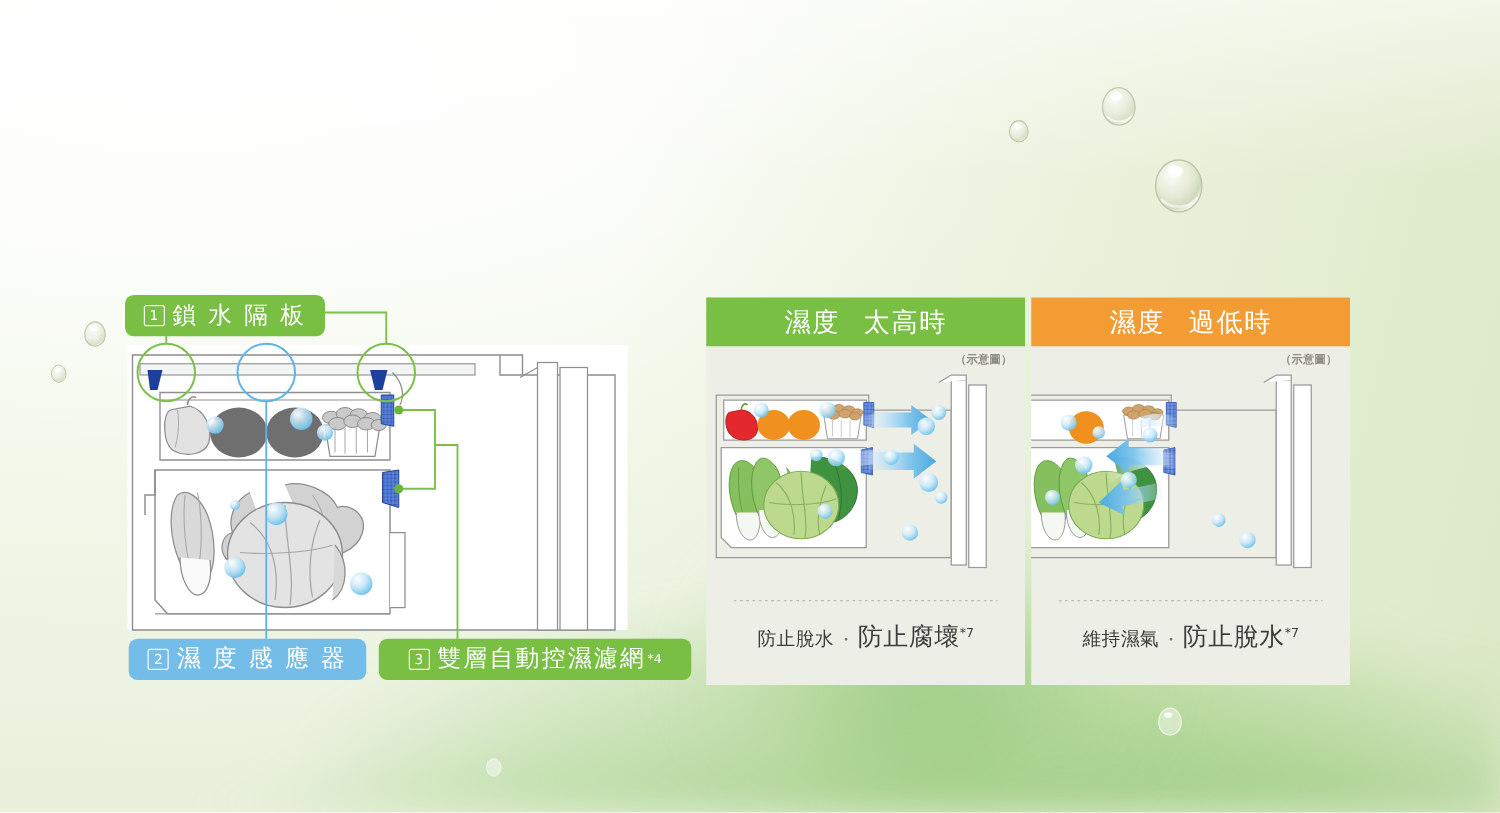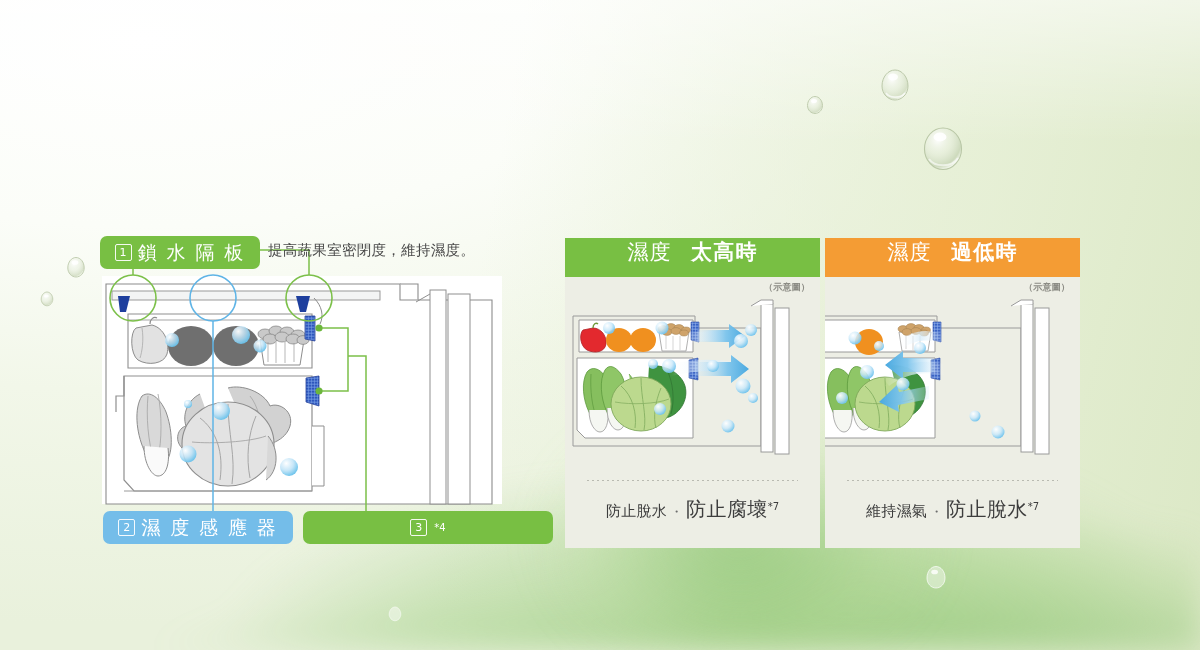--- a/index.html
+++ b/index.html
@@ -71,27 +71,27 @@
     position:absolute;left:168px;top:5px;
     font-size:14.5px;color:#4a4a4a;letter-spacing:.02em;white-space:nowrap;
     font-family:"DejaVu Sans","Liberation Sans",sans-serif;
   }
 
   
   .cards{position:absolute;left:565px;top:238px;width:525px;height:310px;display:flex;}
   .card{width:255px;height:310px;background:#edeee5;position:relative;}
   .card.left{margin-right:5px;}
   .card-head{
-    height:39px;display:flex;justify-content:center;
+    height:39px;display:flex;align-items:center;justify-content:center;
     color:#fff;font-size:21px;letter-spacing:.06em;
     font-family:"DejaVu Sans","Liberation Sans",sans-serif;
   }
   .card.left .card-head{background:#78bf43;}
   .card.right .card-head{background:#f49c34;}
-  .card-head .strong{font-weight:bold;margin-left:19px;}
+  .card-head .strong{font-weight:normal;margin-left:19px;}
   .card-sub{
     position:absolute;right:10px;top:43px;font-size:9px;color:#8b8b84;
     font-family:"DejaVu Sans","Liberation Sans",sans-serif;letter-spacing:.02em;font-weight:bold;
   }
   .card-illus{position:absolute;left:0;top:48px;width:255px;height:185px;}
   .card-divider{
     position:absolute;left:22px;right:22px;top:242px;height:1px;
     background-image:linear-gradient(to right,#b9bab1 0 2px,transparent 2px 5px);
     background-size:5px 1px;background-repeat:repeat-x;
   }
@@ -307,29 +307,29 @@
         <path d="M248 120 L266 120 L266 275"></path>
       </g>
       <circle cx="219" cy="92" r="3.6" fill="#6cb63c"></circle>
       <circle cx="219" cy="155" r="3.6" fill="#6cb63c"></circle>
     </svg>
 
     <div class="pill" id="pill-1">
       <span class="num">1</span>
       <span class="txt">鎖 水 隔 板</span>
     </div>
-    <div class="pill-note">提高蔬果室密閉度，維持濕度。</div>
 
     <div class="pill" id="pill-2">
       <span class="num">2</span>
       <span class="txt">濕 度 感 應 器</span>
     </div>
 
     <div class="pill" id="pill-3">
       <span class="num">3</span>
+      <span class="txt">雙層自動控濕濾網</span>
         <span class="sup">*4</span>
     </div>
   </div>
 
   <div class="cards">
 
     <div class="card left">
       <div class="card-head">
         <span>濕度</span>
         <span class="strong">太高時</span>

